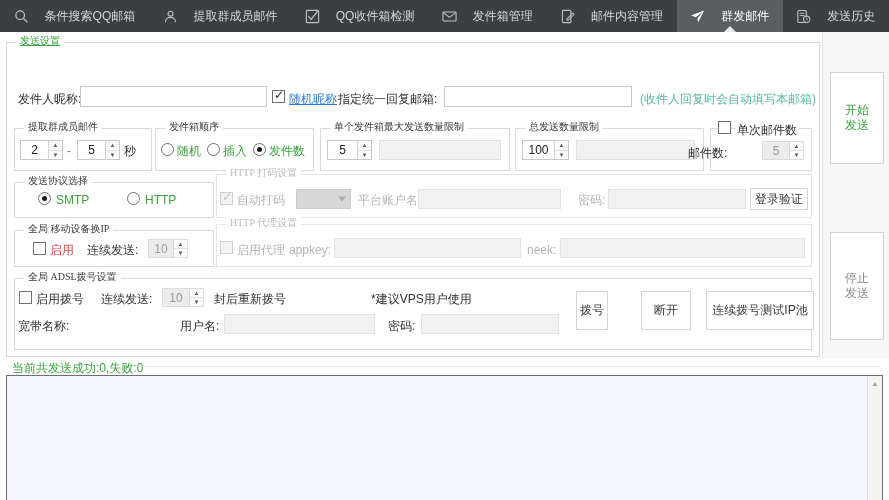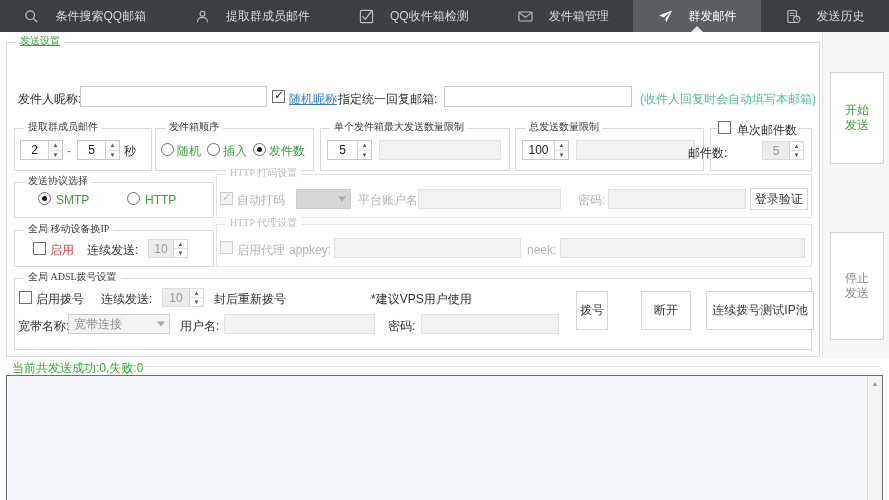--- a/index.html
+++ b/index.html
@@ -157,20 +157,29 @@
     <div class="nav-tab">
       <span class="ico">
         <svg width="15" height="15" viewBox="0 0 16 16">
             <rect x="1" y="3.2" width="14" height="9.6" rx="1" fill="none" stroke="#d6d6d6" stroke-width="1.2"></rect>
             <path d="M1.4 3.8 L8 9 L14.6 3.8" fill="none" stroke="#d6d6d6" stroke-width="1.1"></path>
           </svg>
       </span>
       <span>发件箱管理</span>
     </div>
 
+    <div class="nav-tab">
+      <span class="ico">
+        <svg width="15" height="15" viewBox="0 0 16 16">
+            <rect x="2.6" y="1.4" width="9" height="13.2" rx="1" fill="none" stroke="#d6d6d6" stroke-width="1.2"></rect>
+            <path d="M7 11 L13.6 4.2 L15 5.6 L8.4 12.4 Z" fill="none" stroke="#d6d6d6" stroke-width="1.1"></path>
+          </svg>
+      </span>
+      <span>邮件内容管理</span>
+    </div>
 
     <div class="nav-tab active">
       <span class="ico">
         <svg width="15" height="15" viewBox="0 0 16 16">
             <path d="M15 1.5 L1 7 L6.2 8.8 L13.6 3 L8 10 L8.6 14.5 Z" fill="#ffffff"></path>
           </svg>
       </span>
       <span>群发邮件</span>
       <span class="nav-arrow"></span>
     </div>
@@ -338,24 +347,20 @@
       <div class="v">10</div>
       <div class="ar">
           <span>▲</span>
           <span>▼</span>
         </div>
     </div>
     <span class="lbl" style="left:214px;top:260px;">封后重新拨号</span>
     <span class="lbl" style="left:371px;top:260px;">*建议VPS用户使用</span>
 
     <span class="lbl" style="left:18px;top:287px;">宽带名称:</span>
-    <div class="sel" style="left:68px;top:282px;width:102px;height:20px;">
-      <span>宽带连接</span>
-      <span class="caret"></span>
-    </div>
     <span class="lbl" style="left:180px;top:287px;">用户名:</span>
     <input class="inp ghost" style="left: 224px; top: 282px; width: 151px; height: 20px;" value="">
     <span class="lbl" style="left:388px;top:287px;">密码:</span>
     <input class="inp ghost" style="left: 421px; top: 282px; width: 138px; height: 20px;" value="">
 
     <div class="btn" style="left:576px;top:259px;width:32px;height:39px;">
         <span>拨号</span>
       </div>
     <div class="btn" style="left:641px;top:259px;width:50px;height:39px;">
         <span>断开</span>

